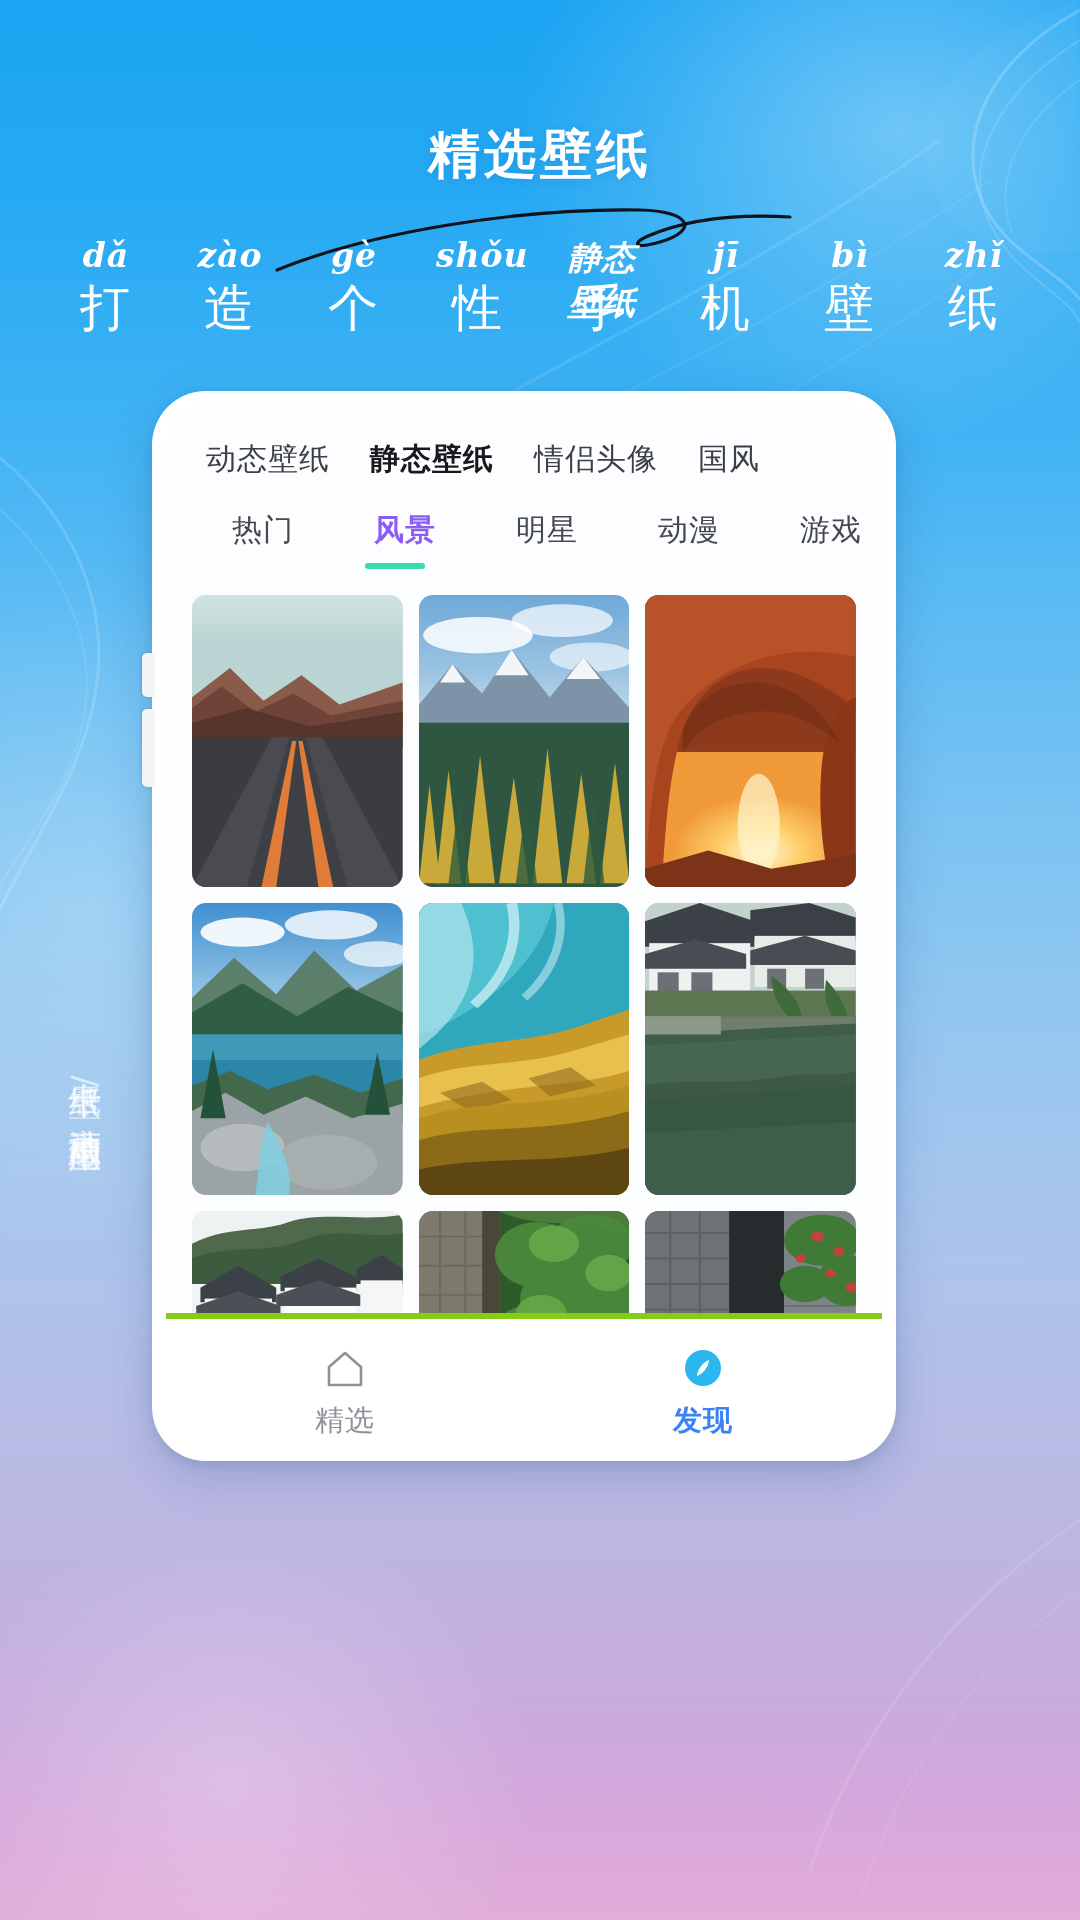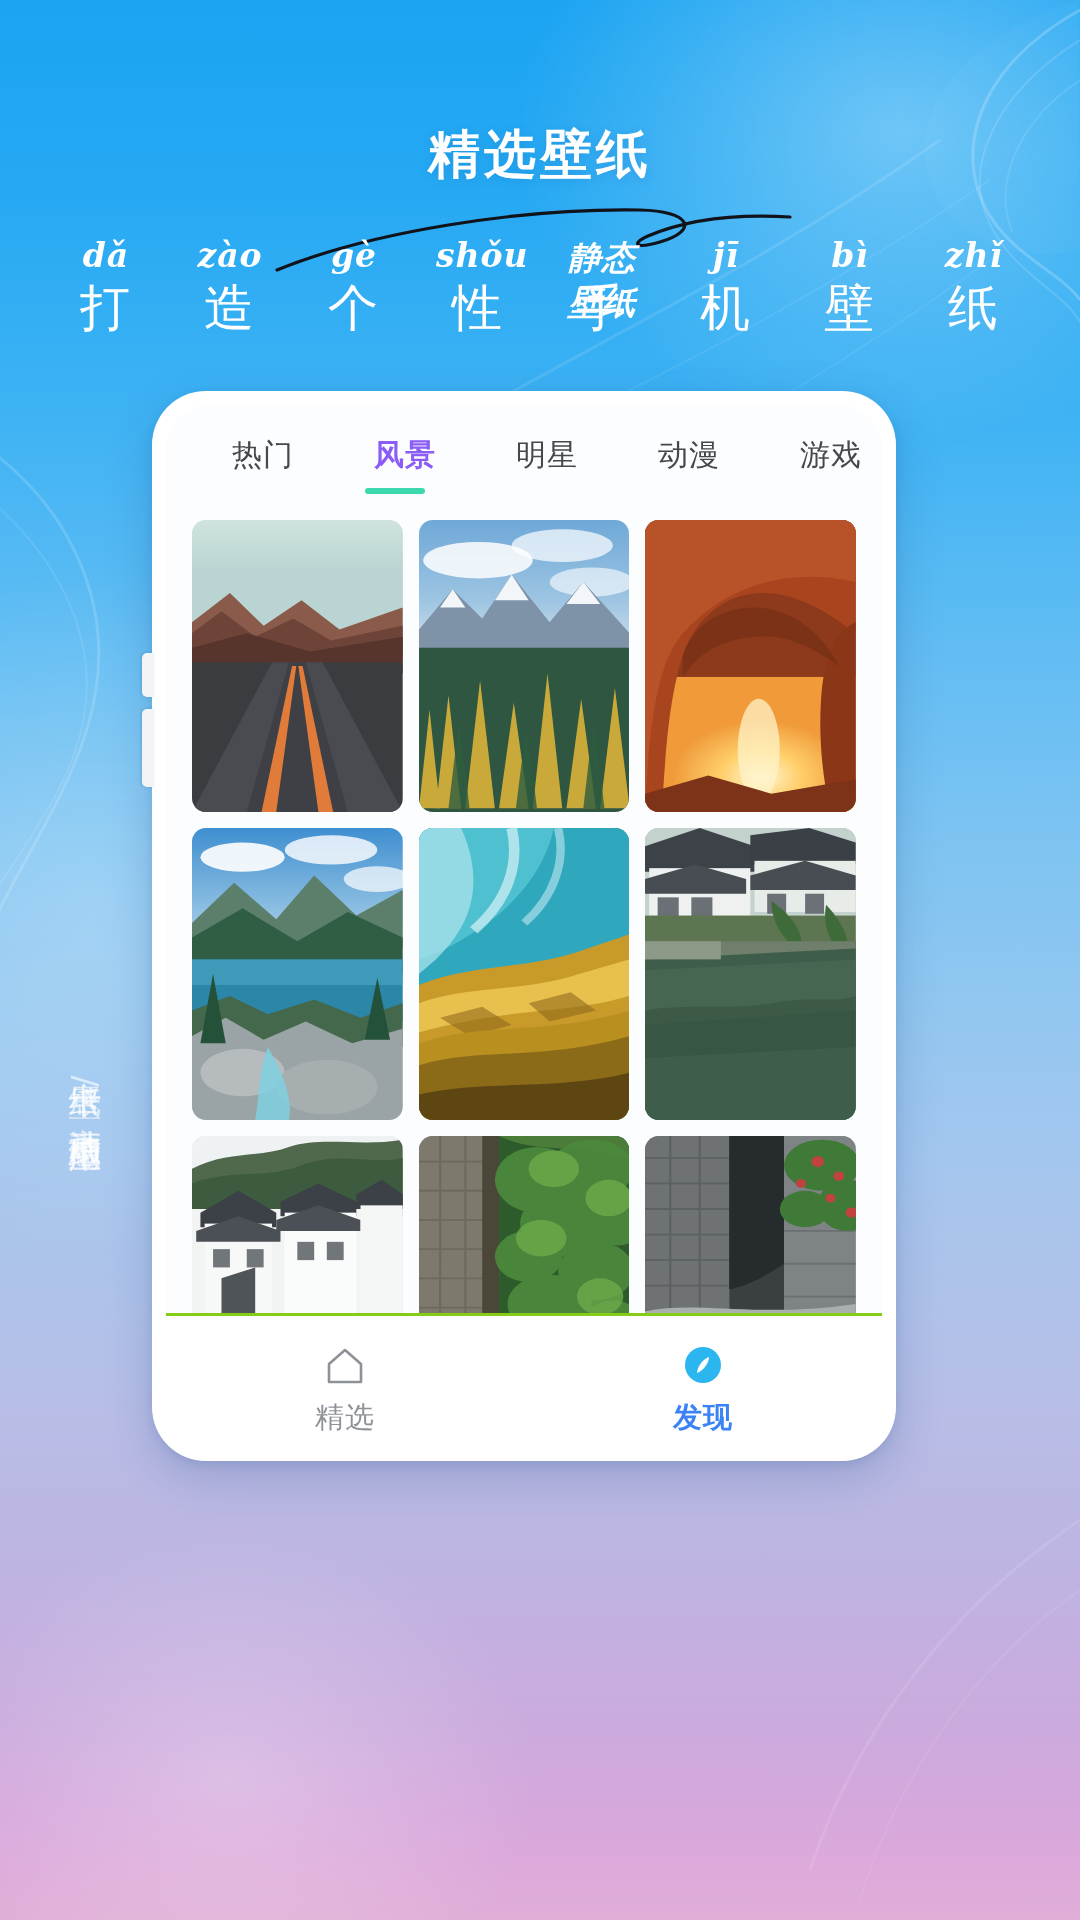--- a/index.html
+++ b/index.html
@@ -178,21 +178,21 @@
     border-radius:14px;
     overflow:hidden;
     background:#dfe6ec;
   }
   .tile > svg, .tile > div.art { position:absolute; inset:0; width:100%; height:100%; }
 
   
   #bottom-nav {
     height:148px;
     background:#ffffff;
-    border-top:3px solid #84cc16;
+    border-top:6px solid #84cc16;
     display:flex; align-items:flex-start; justify-content:space-around;
     padding-top:22px;
     border-radius:0 0 42px 42px;
   }
   .nav-item { width:180px; text-align:center; }
   .nav-icon { height:54px; display:flex; align-items:center; justify-content:center; }
   .nav-label { font-size:29px; color:#8e9298; letter-spacing:1px; margin-top:6px; display:block; }
   .nav-item.active .nav-label { color:#3b82f6; font-weight:700; }
 </style>
 </head>
@@ -258,20 +258,26 @@
 </div>
 
 <div id="side-watermark">唐卡壁纸 / 高清动态壁纸应用</div>
 
 <div id="phone">
   <div id="phone-btn-1"></div>
   <div id="phone-btn-2"></div>
 
   <div id="screen">
 
+    <div id="tabrow-main">
+      <span class="tab-main">动态壁纸</span>
+      <span class="tab-main active">静态壁纸</span>
+      <span class="tab-main">情侣头像</span>
+      <span class="tab-main">国风</span>
+    </div>
 
     <div id="tabrow-cat">
       <div class="cat-item">
         <span class="cat-label">热门</span>
       </div>
       <div class="cat-item active">
         <span class="cat-label">风景</span>
         <span class="cat-underline"></span>
       </div>
       <div class="cat-item">

